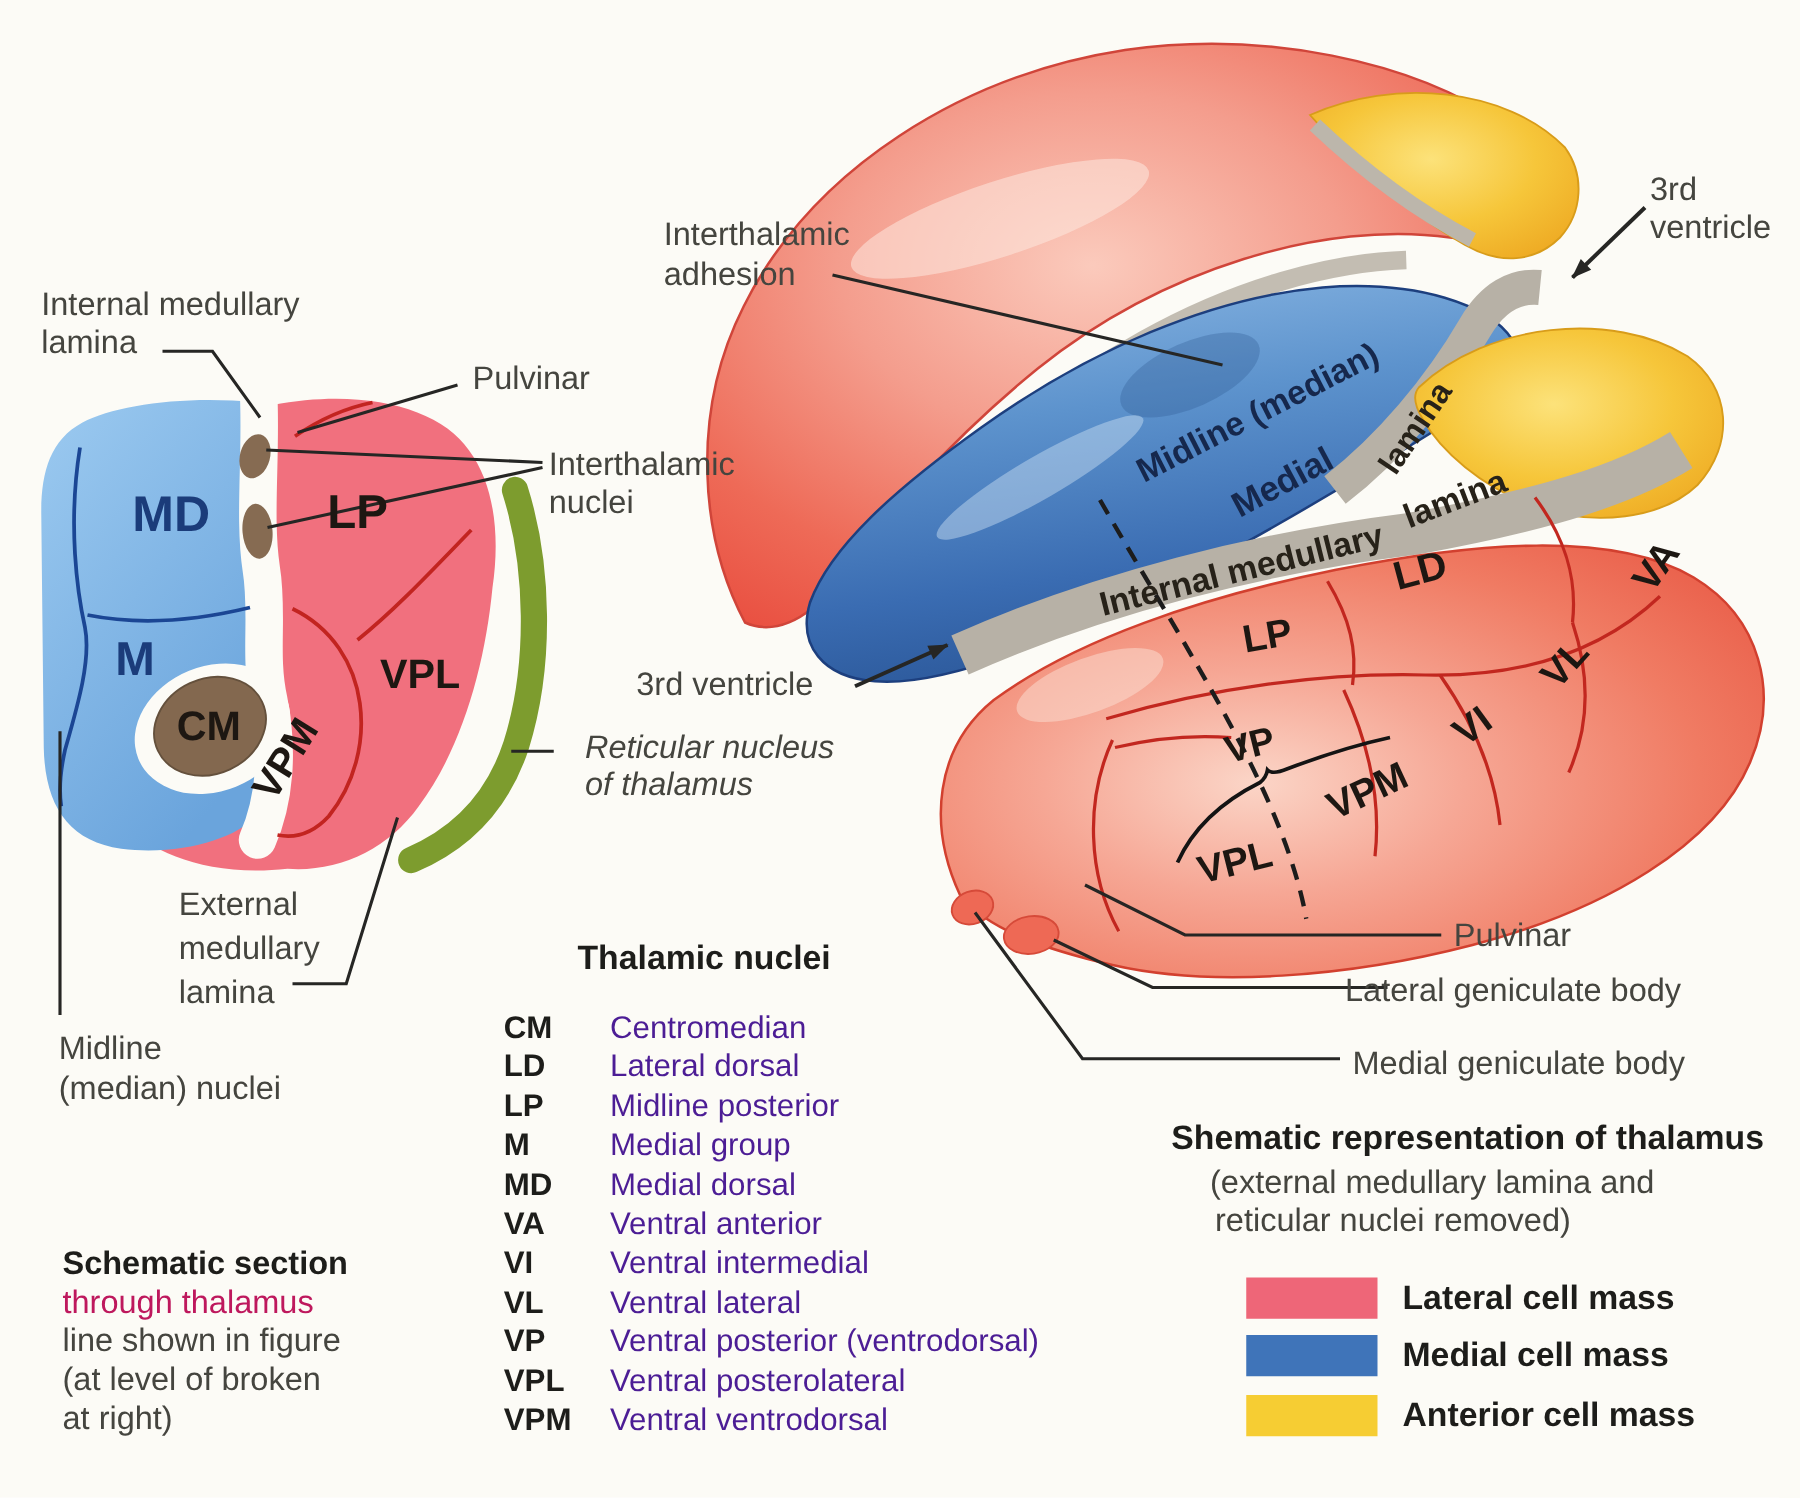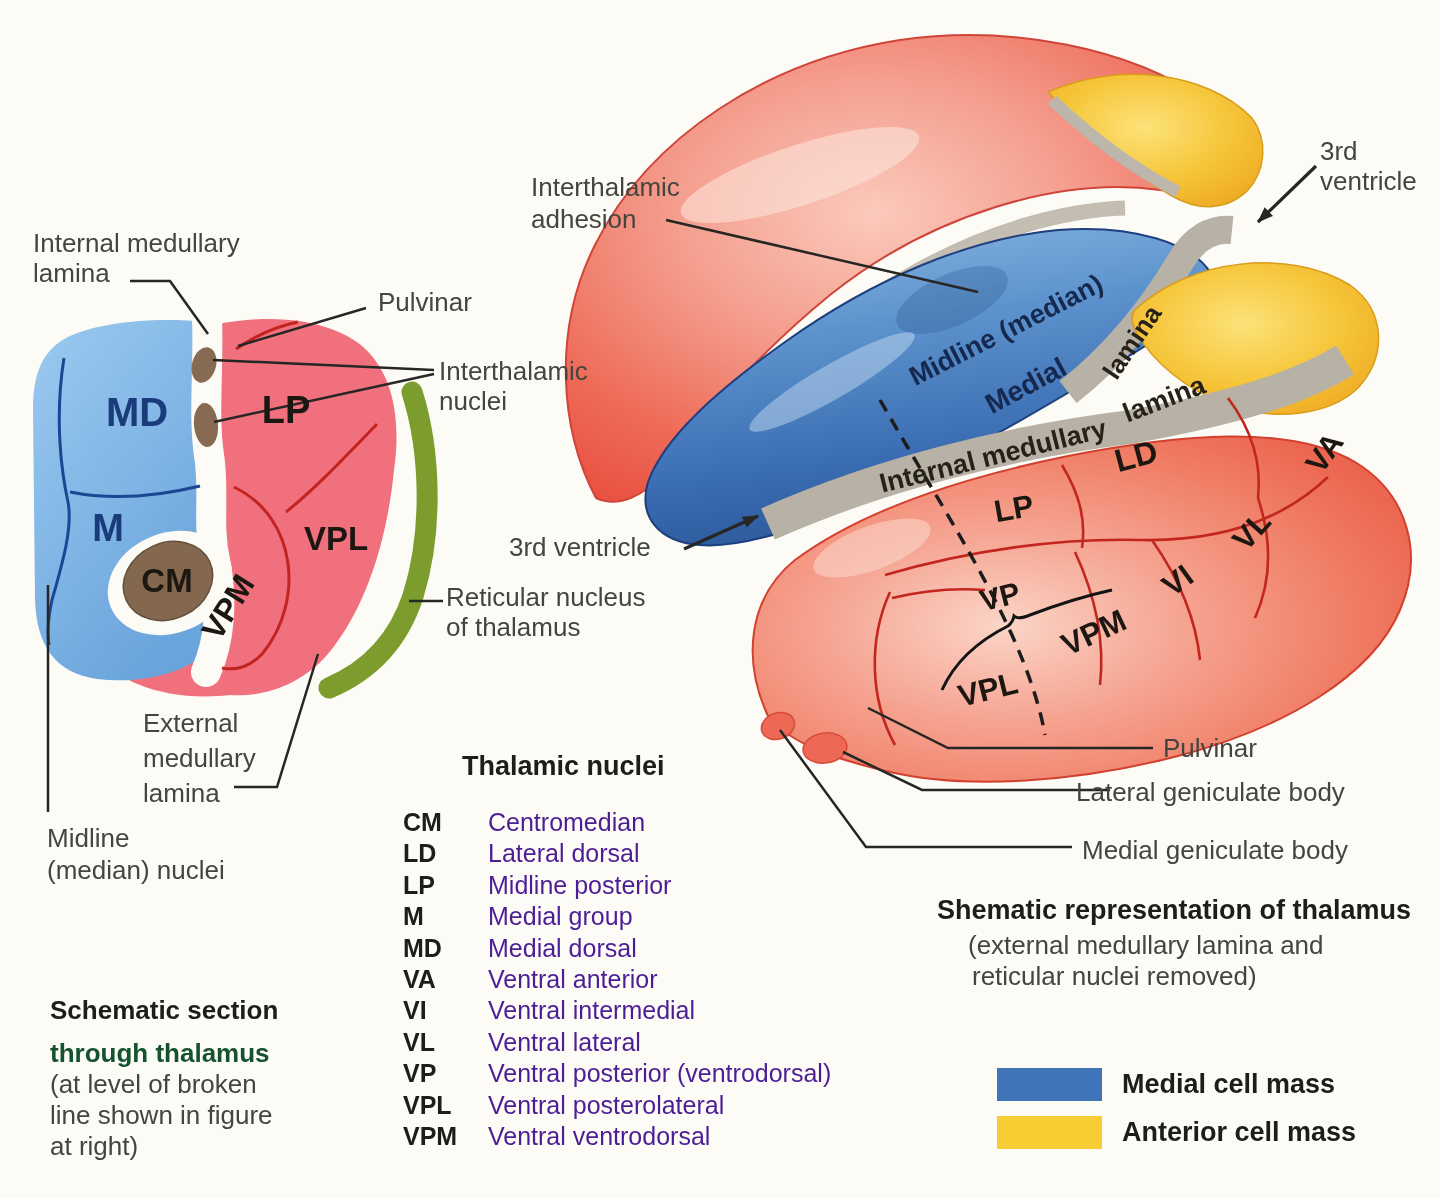--- a/index.html
+++ b/index.html
@@ -126,21 +126,21 @@
   <div class="lbl" style="left:33px;top:228px;">
     <div>Internal medullary</div>
     <div>lamina</div>
   </div>
   <div class="lbl" style="left:378px;top:287px;">Pulvinar</div>
   <div class="lbl" style="left:439px;top:356px;">
     <div>Interthalamic</div>
     <div>nuclei</div>
   </div>
   <div class="lbl" style="left:509px;top:532px;">3rd ventricle</div>
-  <div class="lbl" style="left:446px;top:582px;">
+  <div class="lbl" style="left:468px;top:582px;font-style:italic;">
     <div>Reticular nucleus</div>
     <div>of thalamus</div>
   </div>
   <div class="lbl" style="left:143px;top:706px;line-height:35px;">
     <div>External</div>
     <div>medullary</div>
     <div>lamina</div>
   </div>
   <div class="lbl" style="left:47px;top:822px;line-height:32px;">
     <div>Midline</div>
@@ -225,30 +225,34 @@
         <div class="list-name">Ventral posterolateral</div>
       </div>
     <div class="list-row">
         <div class="list-abbr">VPM</div>
         <div class="list-name">Ventral ventrodorsal</div>
       </div>
   </div>
 
   <div style="position:absolute;left:50px;top:995px;z-index:2;font-size:26px;line-height:31px;color:#45453f;">
     <div style="font-weight:bold;color:#1d1d1a;">Schematic section</div>
-    <div style="font-weight:bold;color:#14532d;margin-top:12px;">through thalamus</div>
+    <div style="font-weight:normal;color:#be185d;">through thalamus</div>
+    <div>line shown in figure</div>
     <div>(at level of broken</div>
-    <div>line shown in figure</div>
     <div>at right)</div>
   </div>
 
   <div class="lbl" style="left:968px;top:930px;">(external medullary lamina and</div>
   <div class="lbl b" style="left:937px;top:895px;font-size:27px;">Shematic representation of thalamus</div>
   <div class="lbl" style="left:972px;top:961px;">reticular nuclei removed)</div>
 
+  <div class="leg-row" style="left:997px;top:1022px;">
+    <div class="leg-swatch" style="background: rgb(238, 102, 120);"></div>
+    <div class="leg-label">Lateral cell mass</div>
+  </div>
   <div class="leg-row" style="left:997px;top:1068px;">
     <div class="leg-swatch" style="background: rgb(63, 116, 185);"></div>
     <div class="leg-label">Medial cell mass</div>
   </div>
   <div class="leg-row" style="left:997px;top:1116px;">
     <div class="leg-swatch" style="background: rgb(246, 205, 51);"></div>
     <div class="leg-label">Anterior cell mass</div>
   </div>
 
 </div>

